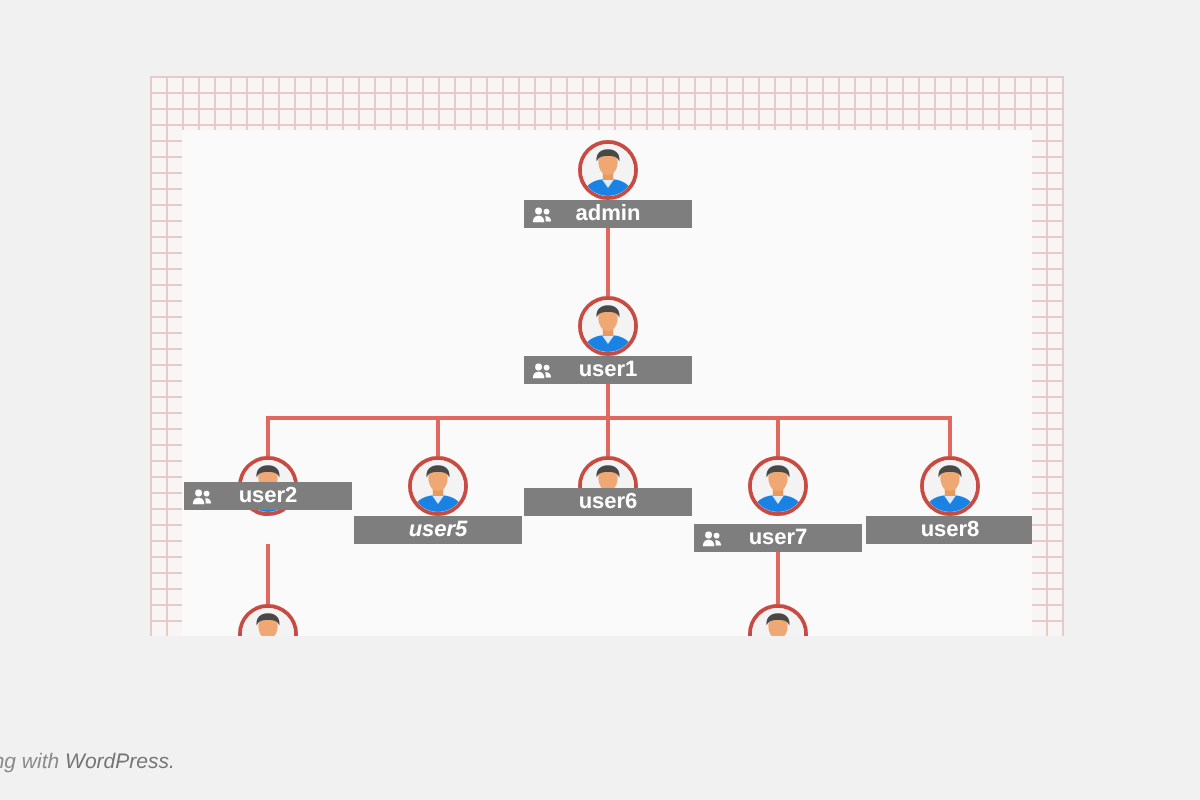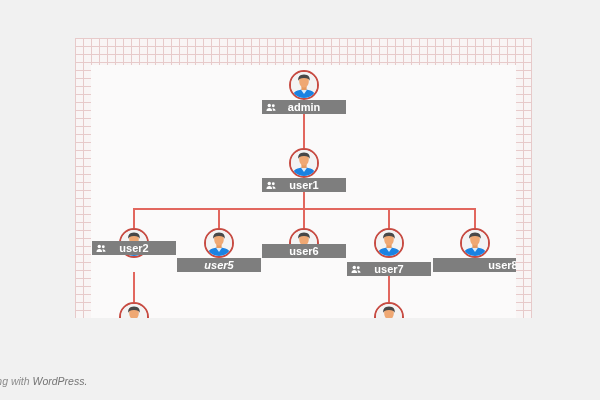--- a/index.html
+++ b/index.html
@@ -188,21 +188,21 @@
         <div class="avatar" style="left: 369px; top: 163px;">
           <svg viewBox="0 0 26 26" xmlns="http://www.w3.org/2000/svg">
             <rect width="26" height="26" fill="#f3f3f3"></rect>
             <path d="M1,26 C1,19.5 7,17.5 13,17.5 C19,17.5 25,19.5 25,26 Z" fill="#1a82e2"></path>
             <path d="M10,17.8 L13,22 L16,17.8 Z" fill="#ddebf9"></path>
             <rect x="10.4" y="11.5" width="5.2" height="6.5" fill="#e69a60"></rect>
             <path d="M13,3.5 C16.8,3.5 18,6.5 17.8,9.5 C17.6,13 15.8,15.5 13,15.5 C10.2,15.5 8.4,13 8.2,9.5 C8,6.5 9.2,3.5 13,3.5 Z" fill="#efa873"></path>
             <path d="M13,2.6 C17.5,2.6 19.2,5.5 18.7,8.8 C17.8,6.8 16.6,6 13,6 C9.4,6 8.2,6.8 7.3,8.8 C6.8,5.5 8.5,2.6 13,2.6 Z" fill="#484848"></path>
           </svg>
         </div>
-        <div class="label-bar" style="left: 342px; top: 193px; padding-left: 28px;">
+        <div class="label-bar" style="left: 342px; top: 193px;">
           <span class="bar-label">user8</span>
         </div>
       </div>
       <div class="org-node">
         <div class="avatar" style="left: 28px; top: 237px;">
           <svg viewBox="0 0 26 26" xmlns="http://www.w3.org/2000/svg">
             <rect width="26" height="26" fill="#f3f3f3"></rect>
             <path d="M1,26 C1,19.5 7,17.5 13,17.5 C19,17.5 25,19.5 25,26 Z" fill="#1a82e2"></path>
             <path d="M10,17.8 L13,22 L16,17.8 Z" fill="#ddebf9"></path>
             <rect x="10.4" y="11.5" width="5.2" height="6.5" fill="#e69a60"></rect>

